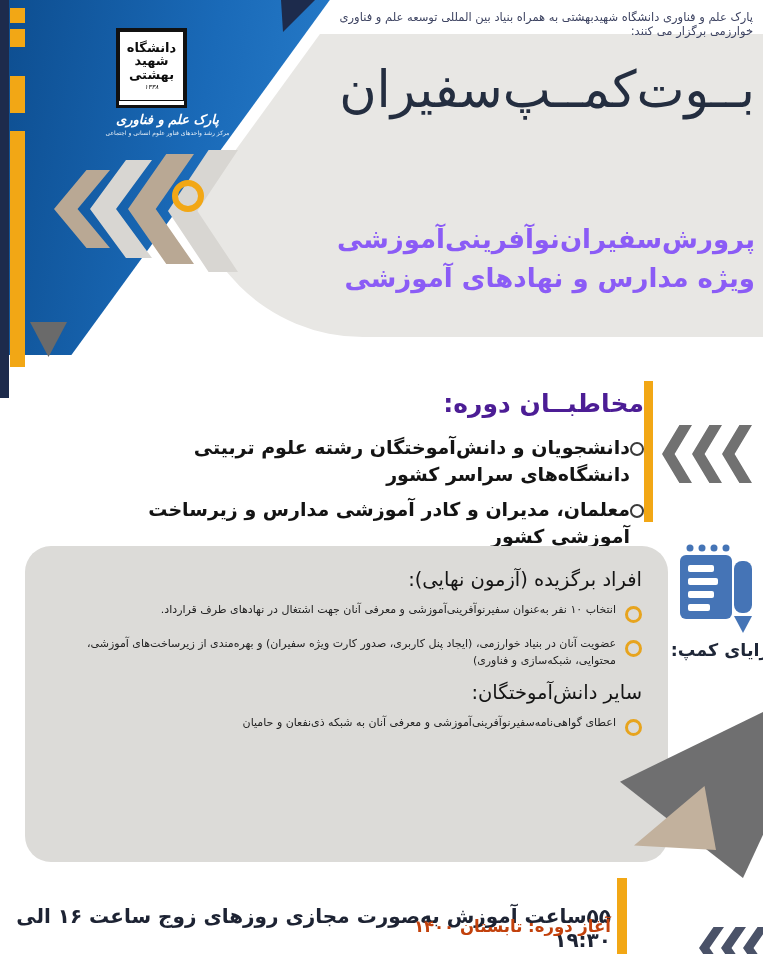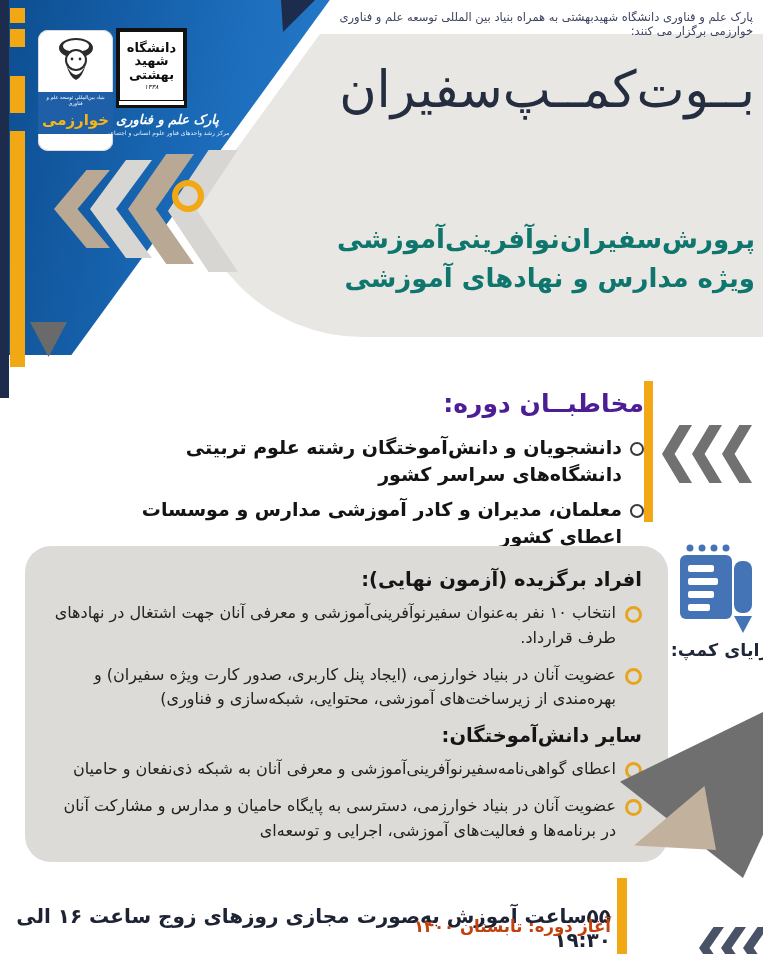--- a/index.html
+++ b/index.html
@@ -26,21 +26,21 @@
   .chev{clip-path:polygon(100% 0,58% 0,0 50%,58% 100%,100% 100%,42% 50%);}
 
   .ring{border-radius:50%;background:transparent;}
 
   .gray-tri{left:30px;top:322px;width:37px;height:35px;background:#6a6a6a;
     clip-path:polygon(0 0,100% 0,50% 100%);}
 
   .poster-title{right:8px;top:58px;text-align:right;font-size:51px;font-weight:400;
     color:#242e40;line-height:1.27;}
   .poster-subtitle{right:8px;top:220px;text-align:right;font-size:26px;font-weight:700;
-    color:#0f766e;line-height:1.5;}
+    color:#8b5cf6;line-height:1.5;}
 
   
   .kh-logo{left:38px;top:30px;width:75px;height:121px;background:#fff;border-radius:10px;
     overflow:hidden;box-shadow:0 0 0 1px #d9d9d9 inset;}
   .kh-portrait{display:block;margin:4px auto 0;}
   .kh-org{background:#1e5fa8;color:#fff;font-size:5px;text-align:center;padding:2px 1px;line-height:1.2;}
   .kh-name{background:#1e5fa8;color:#f6b519;font-size:15px;font-weight:800;text-align:center;
     padding:3px 0 5px;}
   .sbu-logo{left:116px;top:28px;width:71px;height:80px;background:#fff;border:3px solid #111;
     box-sizing:border-box;}
@@ -50,28 +50,28 @@
     padding:0 2px;}
   .sbu-year{font-size:6.5px;color:#0d0d0d;margin-top:2px;font-style:italic;}
   .park-caption{left:100px;top:112px;width:135px;text-align:center;color:#fff;}
   .park-l1{font-size:13px;font-weight:700;font-style:italic;}
   .park-l2{font-size:6px;margin-top:2px;opacity:.9;}
 
   
   .aud-bar{left:644px;top:381px;width:9px;height:141px;}
   .aud-heading{right:119px;top:389px;font-size:25px;font-weight:800;color:#4c1d95;text-align:right;}
   .aud-items{right:119px;top:434px;width:545px;text-align:right;font-size:19px;font-weight:700;color:#141414;}
-  .aud-row{display:flex;align-items:flex-start;gap:8px;margin-bottom:9px;line-height:1.4;justify-content:space-between;}
+  .aud-row{display:flex;align-items:flex-start;margin-bottom:9px;line-height:1.4;justify-content:space-between;}
   .aud-ring{width:10px;height:10px;border:2px solid #3a3a3a;margin-top:8px;flex:none;}
 
   
   .panel{left:25px;top:546px;width:643px;height:316px;background:#dcdbd8;border-radius:26px;
     box-sizing:border-box;padding:16px 26px;}
-  .bheading{font-size:19.5px;font-weight:700;color:#151515;margin:6px 0 10px;text-align:right;}
-  .bitem{display:flex;align-items:flex-start;gap:9px;margin-bottom:12px;font-size:16px;
+  .bheading{font-size:19.5px;font-weight:400;color:#151515;margin:6px 0 10px;text-align:right;}
+  .bitem{display:flex;align-items:flex-start;gap:9px;margin-bottom:12px;font-size:11px;
     color:#222;line-height:1.55;text-align:right;}
   .b-ring{width:11px;height:11px;border:3px solid #e7a41e;margin-top:5px;flex:none;}
   .side-label{left:668px;top:640px;width:116px;text-align:center;font-size:17.5px;font-weight:800;color:#1f2738;}
 
   
   .dark-arrow{left:620px;top:712px;width:143px;height:166px;background:#6f6f70;
     clip-path:polygon(0 42%,100% 0,100% 74%,86% 100%);}
   .tan-arrow{left:634px;top:786px;width:82px;height:66px;background:#c2b19d;
     clip-path:polygon(0 90%,86% 0,100% 97%);}
   .sched-bar{left:617px;top:878px;width:10px;height:76px;}
@@ -87,32 +87,20 @@
   <div class="abs top-note">پارک علم و فناوری دانشگاه شهیدبهشتی به همراه بنیاد بین المللی توسعه علم و فناوری خوارزمی برگزار می کنند:</div>
   <div class="abs white-stripe"></div>
   <div class="abs blue-banner"></div>
   <div class="abs navy-corner"></div>
   <div class="abs left-strip"></div>
   <div class="abs ybar" style="left:10px;top:8px;width:15px;height:15px;"></div>
   <div class="abs ybar" style="left:10px;top:29px;width:15px;height:18px;"></div>
   <div class="abs ybar" style="left:10px;top:76px;width:15px;height:37px;"></div>
   <div class="abs ybar" style="left:10px;top:131px;width:15px;height:236px;"></div>
 
-  <div class="abs kh-logo">
-    <svg class="kh-portrait" width="60" height="58" viewBox="0 0 60 58">
-      <ellipse cx="30" cy="14" rx="17" ry="10" fill="#2b2b2b"></ellipse>
-      <ellipse cx="30" cy="12" rx="13" ry="6" fill="#ffffff"></ellipse>
-      <circle cx="30" cy="26" r="10" fill="#ffffff" stroke="#2b2b2b" stroke-width="2"></circle>
-      <path d="M20 30 Q30 52 40 30 Q36 44 30 46 Q24 44 20 30 Z" fill="#2b2b2b"></path>
-      <circle cx="26" cy="25" r="1.4" fill="#2b2b2b"></circle>
-      <circle cx="34" cy="25" r="1.4" fill="#2b2b2b"></circle>
-    </svg>
-    <div class="kh-org">بنیاد بین‌المللی توسعه علم و فناوری</div>
-    <div class="kh-name">خوارزمی</div>
-  </div>
 
   <div class="abs sbu-logo">
     <div class="sbu-inner">
       <div class="sbu-name">دانشگاه شهید بهشتی</div>
       <div class="sbu-year">۱۳۳۸</div>
     </div>
   </div>
 
   <div class="abs park-caption">
     <div class="park-l1">پارک علم و فناوری</div>
@@ -136,45 +124,41 @@
 
   <div class="abs ybar aud-bar"></div>
   <div class="abs aud-heading">مخاطبــان دوره:</div>
   <div class="abs aud-items">
     <div class="aud-row">
       <span class="ring aud-ring"></span>
       <span>دانشجویان و دانش‌آموختگان رشته علوم تربیتی دانشگاه‌های سراسر کشور</span>
     </div>
     <div class="aud-row">
       <span class="ring aud-ring"></span>
-      <span>معلمان، مدیران و کادر آموزشی مدارس و موسسات اعطای کشور</span>
+      <span>معلمان، مدیران و کادر آموزشی مدارس و زیرساخت آموزشی کشور</span>
     </div>
   </div>
   <div class="abs chev" style="left:662px;top:425px;width:30px;height:58px;background:#717171;"></div>
   <div class="abs chev" style="left:692px;top:425px;width:30px;height:58px;background:#717171;"></div>
   <div class="abs chev" style="left:722px;top:425px;width:30px;height:58px;background:#717171;"></div>
 
   <div class="abs panel">
     <div class="bheading">افراد برگزیده (آزمون نهایی):</div>
     <div class="bitem">
       <span class="ring b-ring"></span>
       <span>انتخاب ۱۰ نفر به‌عنوان سفیرنوآفرینی‌آموزشی و معرفی آنان جهت اشتغال در نهادهای طرف قرارداد.</span>
     </div>
     <div class="bitem">
       <span class="ring b-ring"></span>
       <span>عضویت آنان در بنیاد خوارزمی، (ایجاد پنل کاربری، صدور کارت ویژه سفیران) و بهره‌مندی از زیرساخت‌های آموزشی، محتوایی، شبکه‌سازی و فناوری)</span>
     </div>
     <div class="bheading">سایر دانش‌آموختگان:</div>
     <div class="bitem">
       <span class="ring b-ring"></span>
       <span>اعطای گواهی‌نامه‌سفیرنوآفرینی‌آموزشی و معرفی آنان به شبکه ذی‌نفعان و حامیان</span>
-    </div>
-    <div class="bitem">
-      <span class="ring b-ring"></span>
-      <span>عضویت آنان در بنیاد خوارزمی، دسترسی به پایگاه حامیان و مدارس و مشارکت آنان در برنامه‌ها و فعالیت‌های آموزشی، اجرایی و توسعه‌ای</span>
     </div>
   </div>
 
   <svg class="abs" style="left:676px;top:543px;" width="82" height="95" viewBox="0 0 82 95">
     <circle cx="14" cy="5" r="3.5" fill="#4574b6"></circle>
     <circle cx="26" cy="5" r="3.5" fill="#4574b6"></circle>
     <circle cx="38" cy="5" r="3.5" fill="#4574b6"></circle>
     <circle cx="50" cy="5" r="3.5" fill="#4574b6"></circle>
     <rect x="4" y="12" width="52" height="64" rx="6" fill="#4574b6"></rect>
     <rect x="12" y="22" width="26" height="7" rx="2" fill="#ffffff"></rect>

